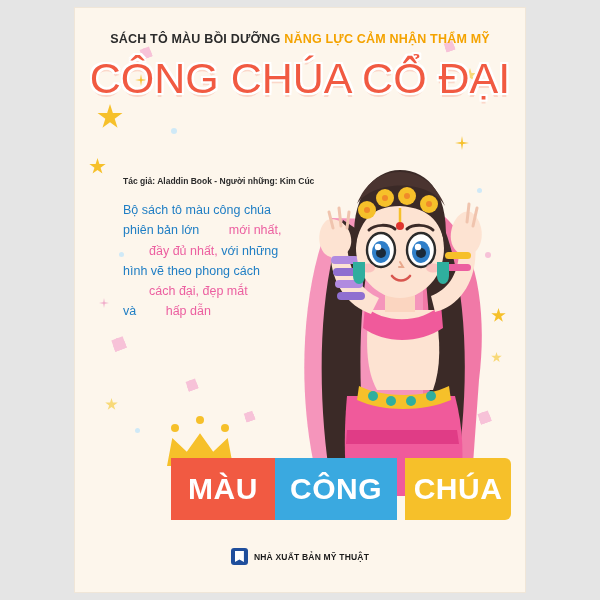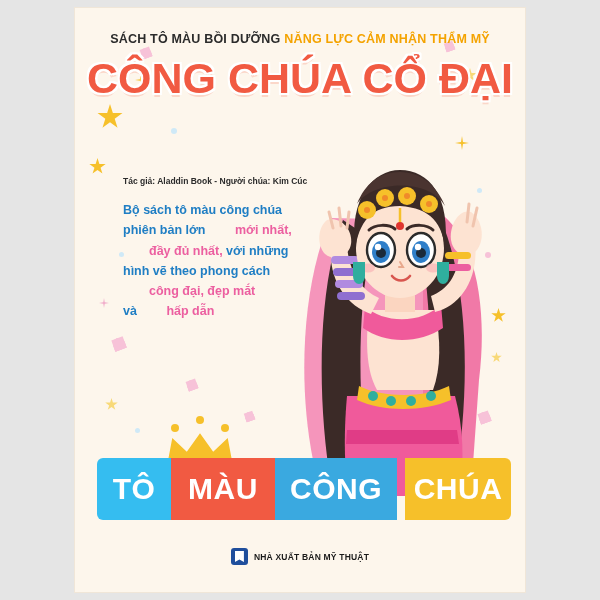--- a/index.html
+++ b/index.html
@@ -74,21 +74,21 @@
   .top-line .part1 { color: #2b2b2b; }
   .top-line .part2 { color: #f4a300; }
 
   .main-title {
     position: absolute;
     top: 46px;
     left: 0;
     width: 450px;
     text-align: center;
     font-size: 43px;
-    font-weight: bold;
+    font-weight: normal;
     color: #f15a42;
     letter-spacing: 0px;
     white-space: nowrap;
     text-shadow:
        2px 0 0 #fff, -2px 0 0 #fff, 0 2px 0 #fff, 0 -2px 0 #fff,
        2px 2px 0 #fff, -2px 2px 0 #fff, 2px -2px 0 #fff, -2px -2px 0 #fff,
        0 4px 0 #fbd7c9;
   }
 
   .credits {
@@ -102,21 +102,21 @@
   }
 
   .blurb {
     position: absolute;
     top: 192px;
     left: 48px;
     width: 190px;
     font-size: 12.5px;
     line-height: 1.62;
     color: #1f7ec4;
-    font-weight: bold;
+    font-weight: normal;
   }
   .blurb .pink { color: #ec5fa0; padding-left: 26px; }
 
   
   .banner {
     position: absolute;
     left: 22px;
     top: 450px;
     width: 406px;
     height: 62px;
@@ -224,28 +224,28 @@
       <div class="dot" style="left:410px;top:244px;width:6px;height:6px;background:#f7c2d8;"></div>
       <div class="dot" style="left:60px;top:420px;width:5px;height:5px;background:#cfe9f7;"></div>
     </div>
 
     <div class="top-line">
       <span class="part1">SÁCH TÔ MÀU BỒI DƯỠNG </span><span class="part2">NĂNG LỰC CẢM NHẬN THẨM MỸ</span>
     </div>
 
     <div class="main-title">CÔNG CHÚA CỔ ĐẠI</div>
 
-    <div class="credits">Tác giả: Aladdin Book - Người chúa: Kim Cúc</div>
+    <div class="credits">Tác giả: Aladdin Book - Người những: Kim Cúc</div>
 
     <div class="blurb">
       <span>Bộ sách tô màu công chúa</span><br>
       <span>phiên bản lớn </span><span class="pink">mới nhất,</span><br>
       <span class="pink">đầy đủ nhất,</span><span> với những</span><br>
       <span>hình vẽ theo phong cách</span><br>
-      <span class="pink">công đại, đẹp mắt</span><br>
+      <span class="pink">cách đại, đẹp mắt</span><br>
       <span>và </span><span class="pink">hấp dẫn</span>
     </div>
 
     <div class="illus">
       <svg viewBox="0 0 252 400" width="252" height="400" xmlns="http://www.w3.org/2000/svg">
 
         <path d="M58 118 C30 180 24 280 40 360 L52 392 L150 392 L150 120 Z" fill="#f48fb8" opacity="0.95"></path>
         <path d="M150 104 C200 120 216 200 206 280 L198 392 L150 392 Z" fill="#f06ba0" opacity="0.9"></path>
 
         <path d="M70 120 C44 190 44 300 58 384 L96 384 C84 300 84 200 100 140 Z" fill="#3b2a27"></path>
@@ -324,21 +324,20 @@
         <path d="M164 162 l0 14 a6 8 0 0 0 12 0 l0 -14 z" fill="#2fae9e"></path>
       </svg>
     </div>
 
     <div class="crown"></div>
     <div class="crown-dot" style="left:96px;top:416px;"></div>
     <div class="crown-dot" style="left:121px;top:408px;"></div>
     <div class="crown-dot" style="left:146px;top:416px;"></div>
 
     <div class="banner">
-      <div class="bseg s1">TÔ</div>
       <div class="bseg s3">CÔNG</div>
       <div class="bseg s2">MÀU</div>
       <div class="bseg s4">CHÚA</div>
     </div>
 
     <div class="publisher">
       <div class="pub-logo"></div>
       <div class="pub-text">NHÀ XUẤT BẢN MỸ THUẬT</div>
     </div>
 

